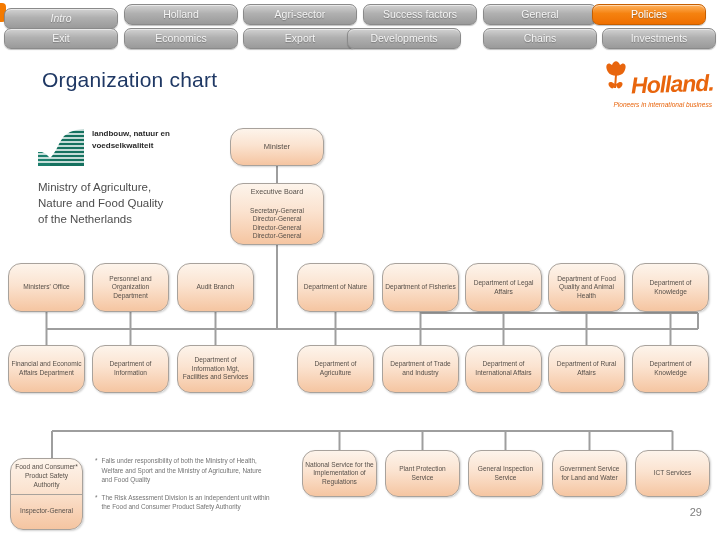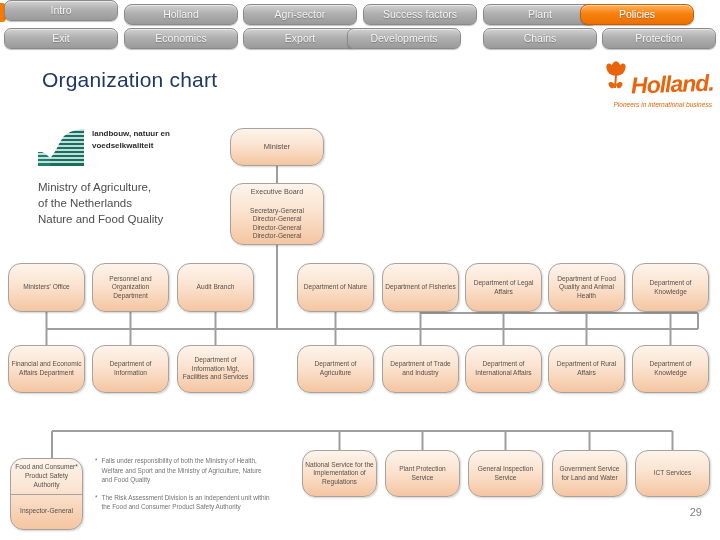--- a/index.html
+++ b/index.html
@@ -46,32 +46,32 @@
   .page-num{position:absolute;right:18px;top:506px;font-size:11px;color:#7f7f7f;}
   svg.wires{position:absolute;left:0;top:0;z-index:1;}
 </style>
 </head>
 <body>
 
 <div class="stage">
 
   <div class="edge-accent"></div>
   <div id="nav">
-      <div class="nav-btn" style="left: 4px; top: 0; width: 112px;">Intro</div>
+      <div class="nav-btn" style="left: 4px; top: 8px; width: 112px; font-style: italic;">Intro</div>
       <div class="nav-btn" style="left: 124px; top: 4px; width: 112px; border-radius: 8px;">Holland</div>
       <div class="nav-btn" style="left: 243px; top: 4px; width: 112px;">Agri-sector</div>
       <div class="nav-btn" style="left: 363px; top: 4px; width: 112px;">Success factors</div>
-      <div class="nav-btn" style="left: 483px; top: 4px; width: 112px;">Plant</div>
-      <div class="nav-btn active" style="left: 580px; top: 4px; width: 112px; border-radius: 8px;">Policies</div>
+      <div class="nav-btn" style="left: 483px; top: 4px; width: 112px;">General</div>
+      <div class="nav-btn active" style="left: 592px; top: 4px; width: 112px;">Policies</div>
       <div class="nav-btn" style="left: 4px; top: 28px; width: 112px;">Exit</div>
       <div class="nav-btn" style="left: 124px; top: 28px; width: 112px;">Economics</div>
       <div class="nav-btn" style="left: 243px; top: 28px; width: 112px;">Export</div>
       <div class="nav-btn" style="left: 347px; top: 28px; width: 112px;">Developments</div>
       <div class="nav-btn" style="left: 483px; top: 28px; width: 112px;">Chains</div>
-      <div class="nav-btn" style="left: 602px; top: 28px; width: 112px;">Protection</div>
+      <div class="nav-btn" style="left: 602px; top: 28px; width: 112px;">Investments</div>
     </div>
 
   <div class="page-title">Organization chart</div>
 
   <div class="brand">
     <div class="brand-row">
       <span>
         <svg width="24" height="32" viewBox="0 0 24 32">
           <path d="M4 12 C0 5,4 1,8 5 C10 0,14 0,16 5 C20 1,24 5,20 12 C17 17,7 17,4 12 Z" fill="#e8650d"></path>
           <path d="M12 15 L11 28" stroke="#e8650d" stroke-width="2" fill="none"></path>
@@ -104,22 +104,22 @@
       </svg>
     </span>
     <div class="lnv-caption">
       <div>landbouw, natuur en</div>
       <div>voedselkwaliteit</div>
     </div>
   </div>
 
   <div class="ministry-name">
     <div>Ministry of Agriculture,</div>
+    <div>Nature and Food Quality</div>
     <div>of the Netherlands</div>
-    <div>Nature and Food Quality</div>
   </div>
 
   <svg class="wires" width="720" height="540">
     <g stroke="#9e9e9e" stroke-width="2" fill="none">
       <line x1="277" y1="166" x2="277" y2="183"></line>
       <line x1="277" y1="245" x2="277" y2="329"></line>
       <line x1="46" y1="329" x2="698" y2="329"></line>
       <line x1="420" y1="313" x2="698" y2="313"></line>
       <line x1="698" y1="313" x2="698" y2="329"></line>
       <line x1="46.5" y1="312" x2="46.5" y2="329"></line>

